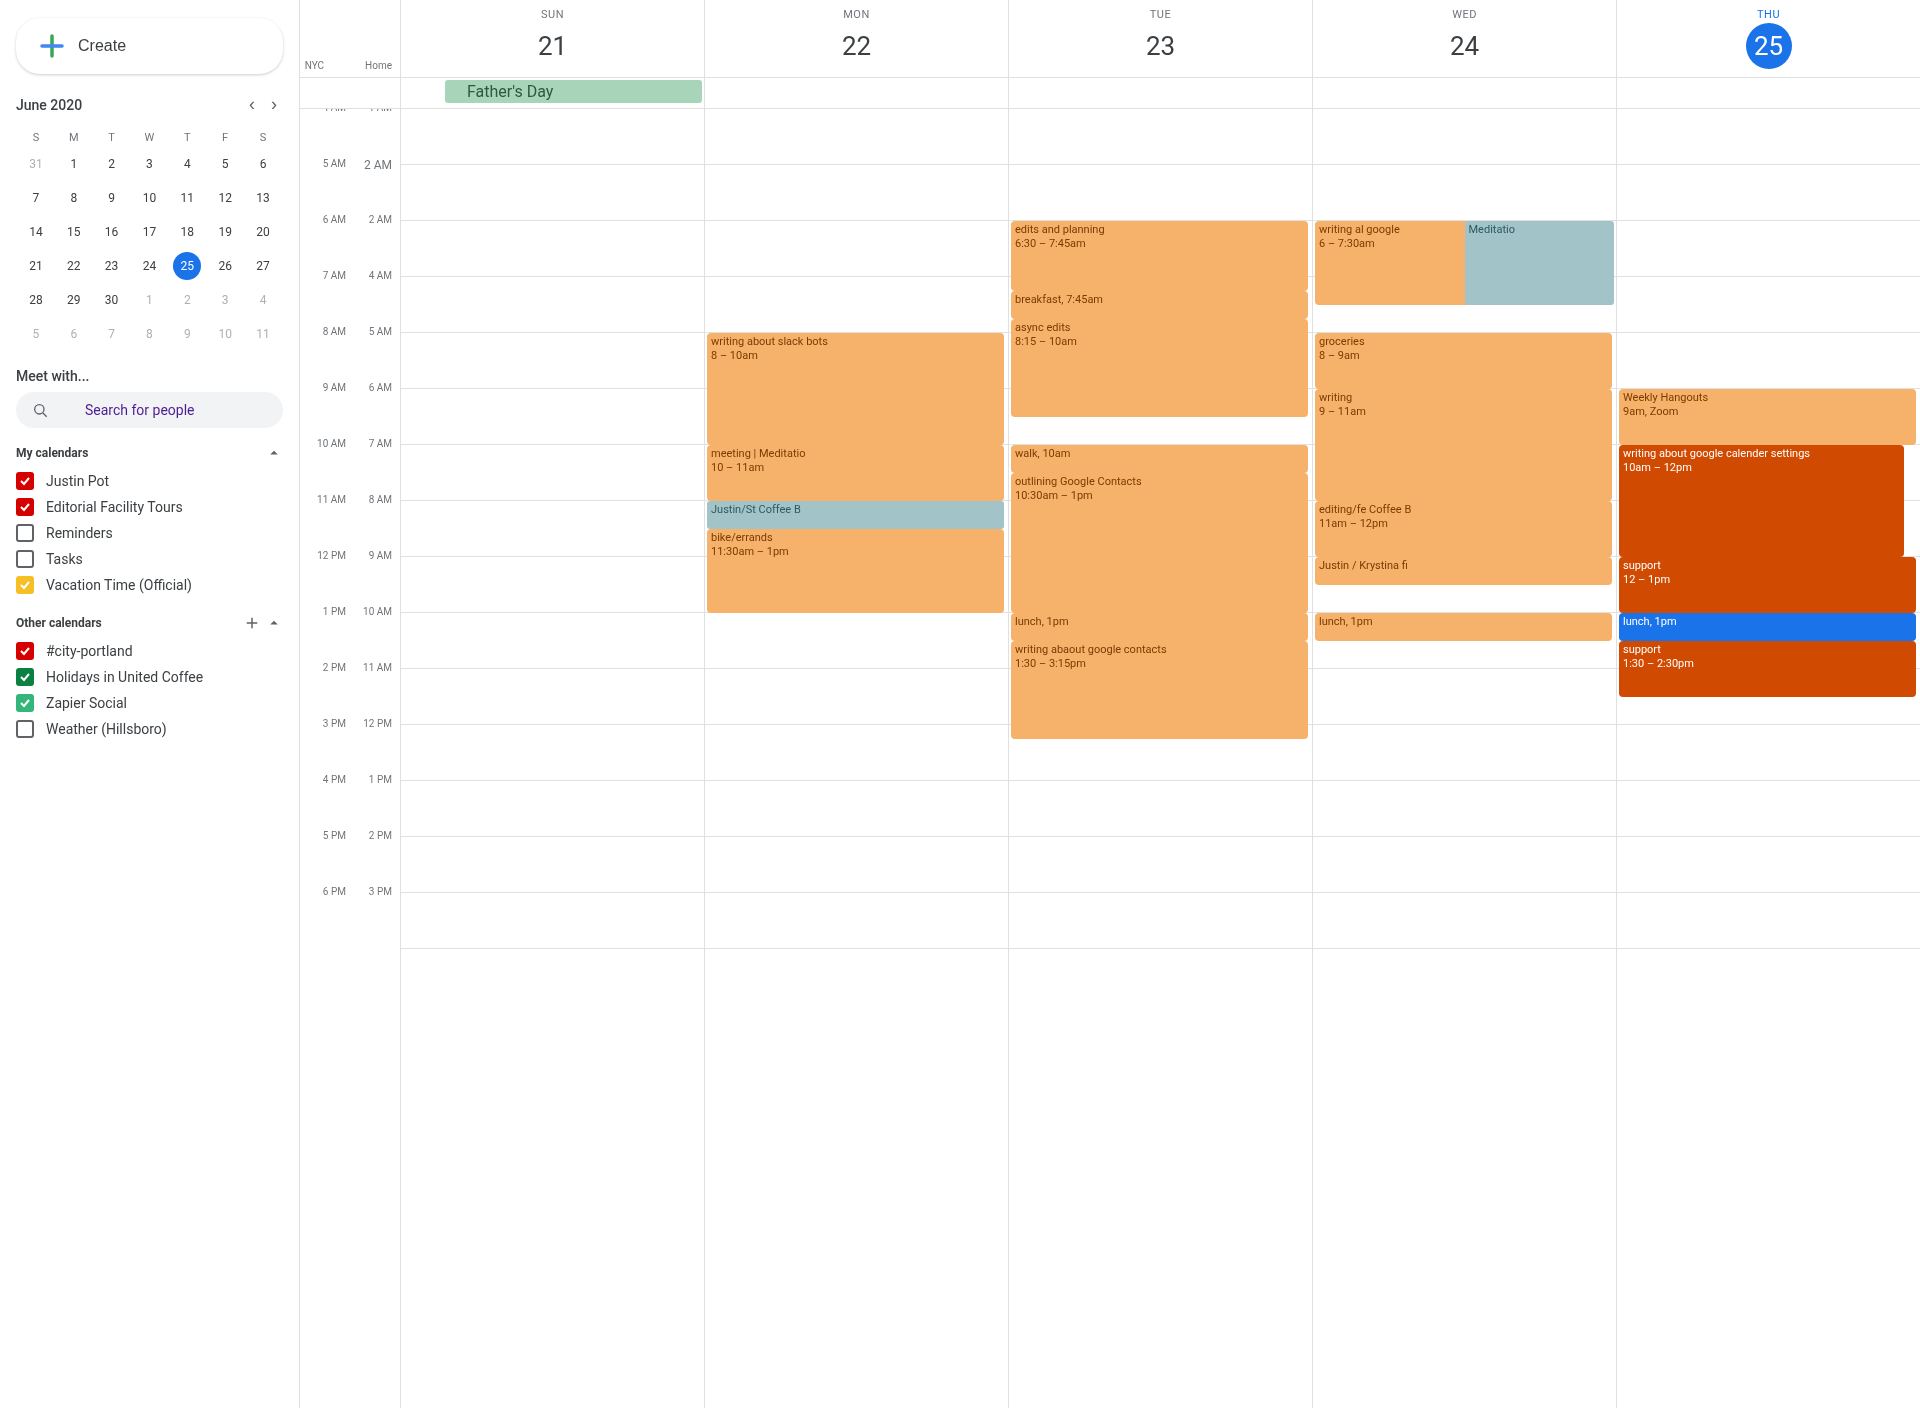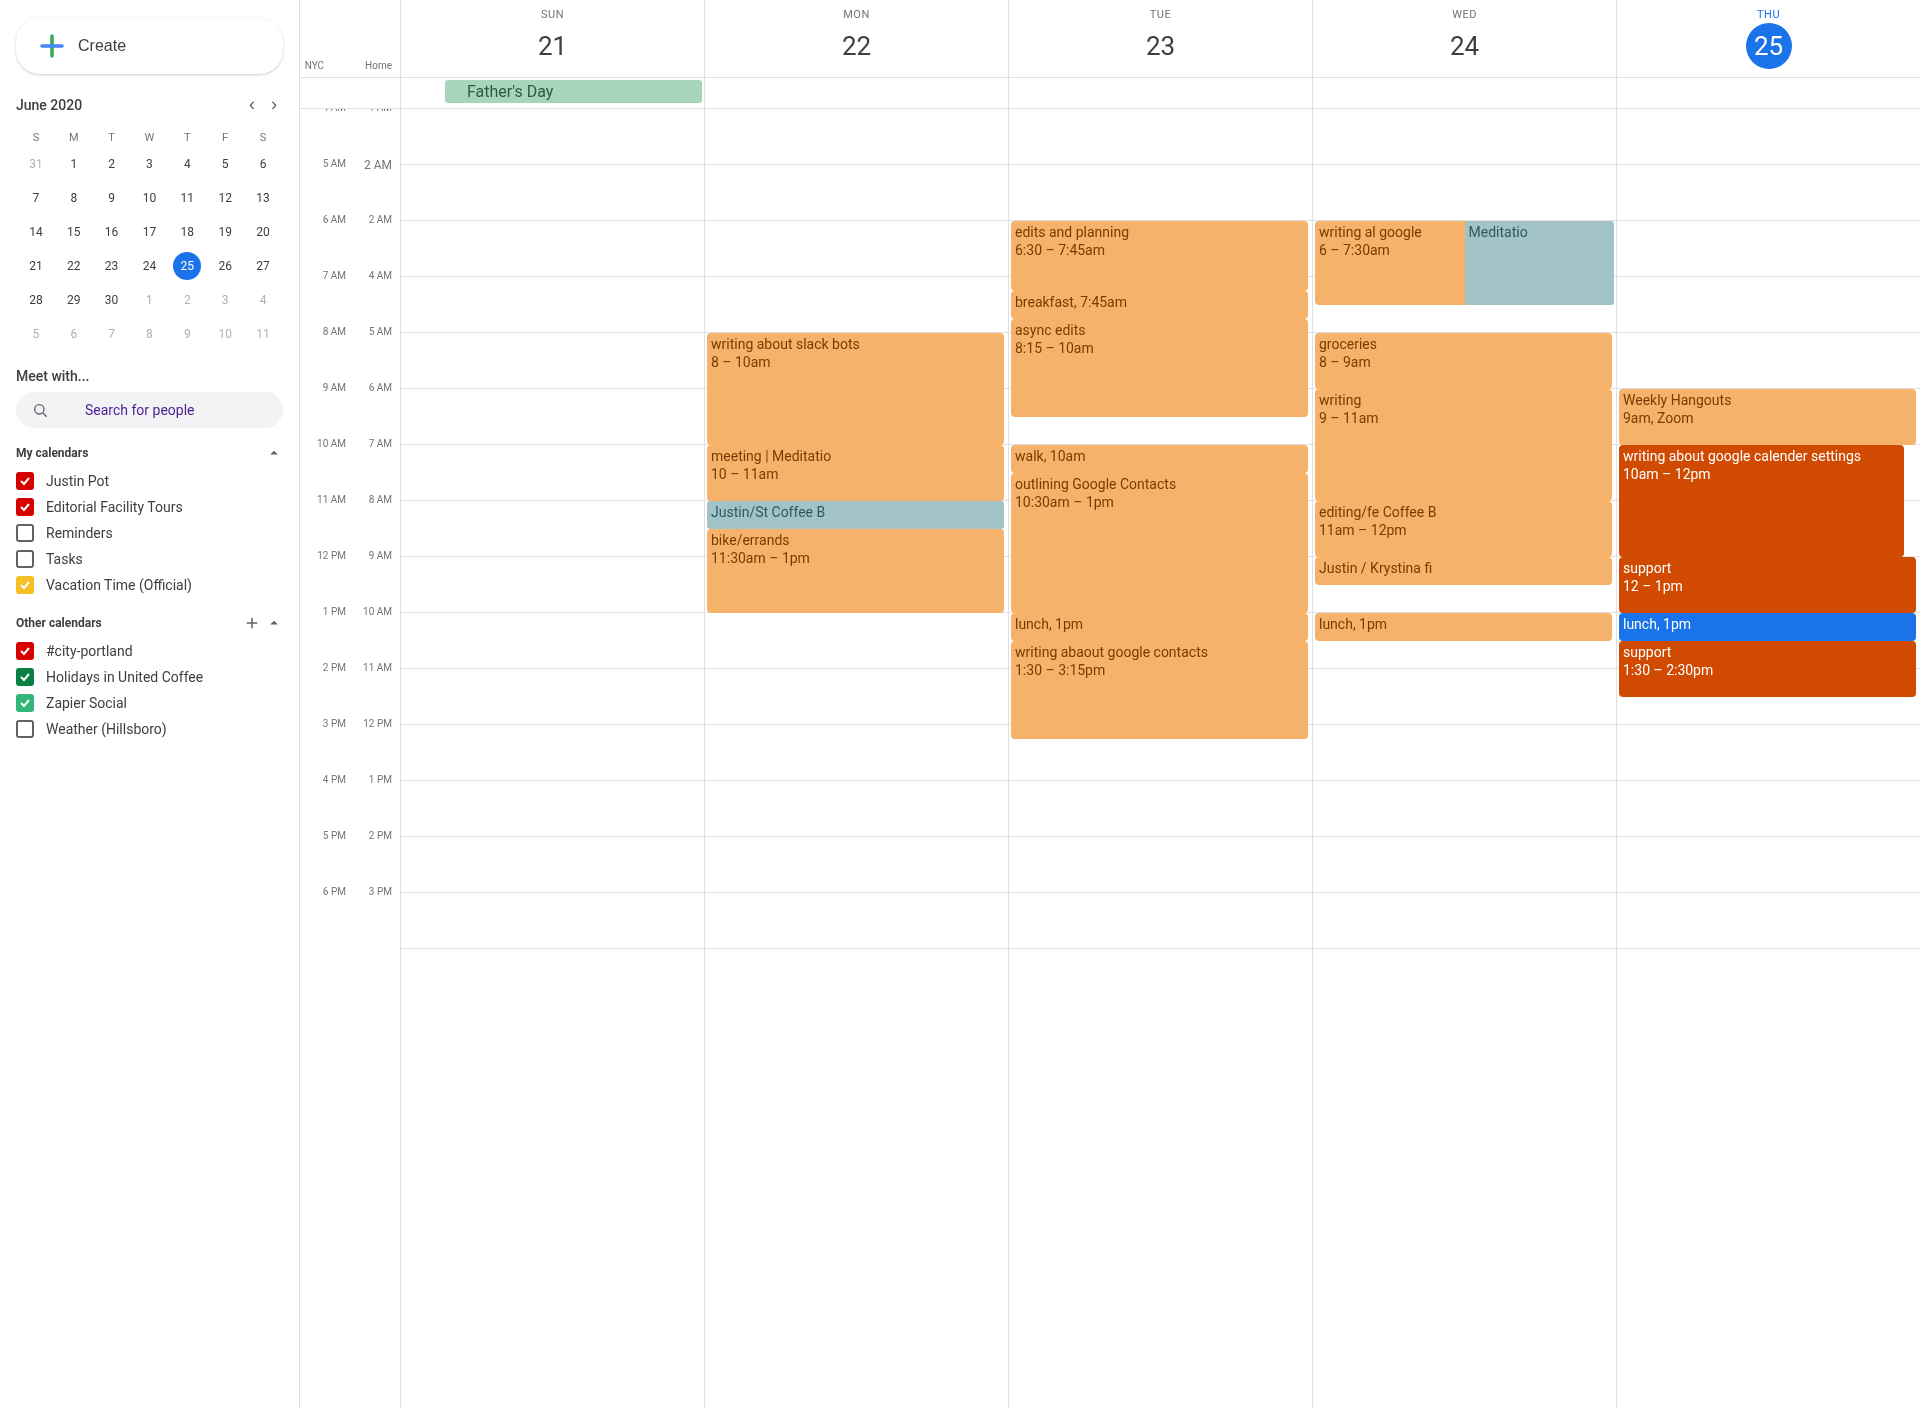--- a/index.html
+++ b/index.html
@@ -63,21 +63,21 @@
     .allday-cell { border-left: 1px solid #e0e0e0; padding: 2px; }
     .allday-event { background: #a8d5ba; color: #2d5a3d; font-size: 16px; padding: 2px 22px; border-radius: 3px; overflow: hidden; white-space: nowrap; margin-left: 42px; }
 
     
     .time-grid { flex: 1; overflow-y: auto; display: flex; }
     .time-col { width: 100px; flex-shrink: 0; }
     .days-grid { flex: 1; display: grid; grid-template-columns: repeat(5, 1fr); position: relative; }
     .day-col { border-left: 1px solid #e0e0e0; position: relative; }
 
     
-    .event { position: absolute; border-radius: 4px; padding: 2px 4px; font-size: 14px; overflow: hidden; cursor: pointer; line-height: 1.3; }
+    .event { position: absolute; border-radius: 4px; padding: 2px 4px; font-size: 11px; overflow: hidden; cursor: pointer; line-height: 1.3; }
     .event-orange { background: #f6b26b; color: #7a3b00; border: none; }
     .event-teal { background: #a2c4c9; color: #2d5a5f; border-radius: 3px; }
     .event-blue { background: #1a73e8; color: #fff; }
     .event-dark-orange { background: #d04a02; color: #fff; }
   </style>
 </head>
 <body>
 
 <div class="sidebar">
 

